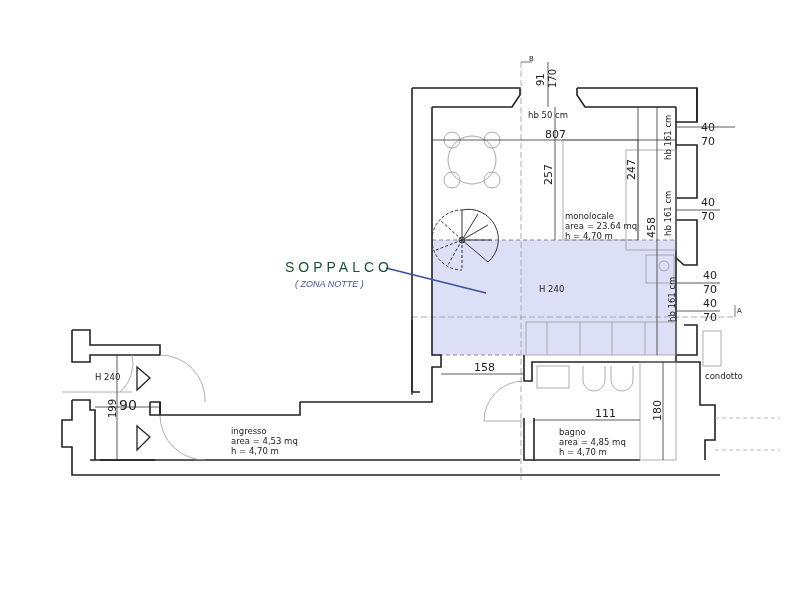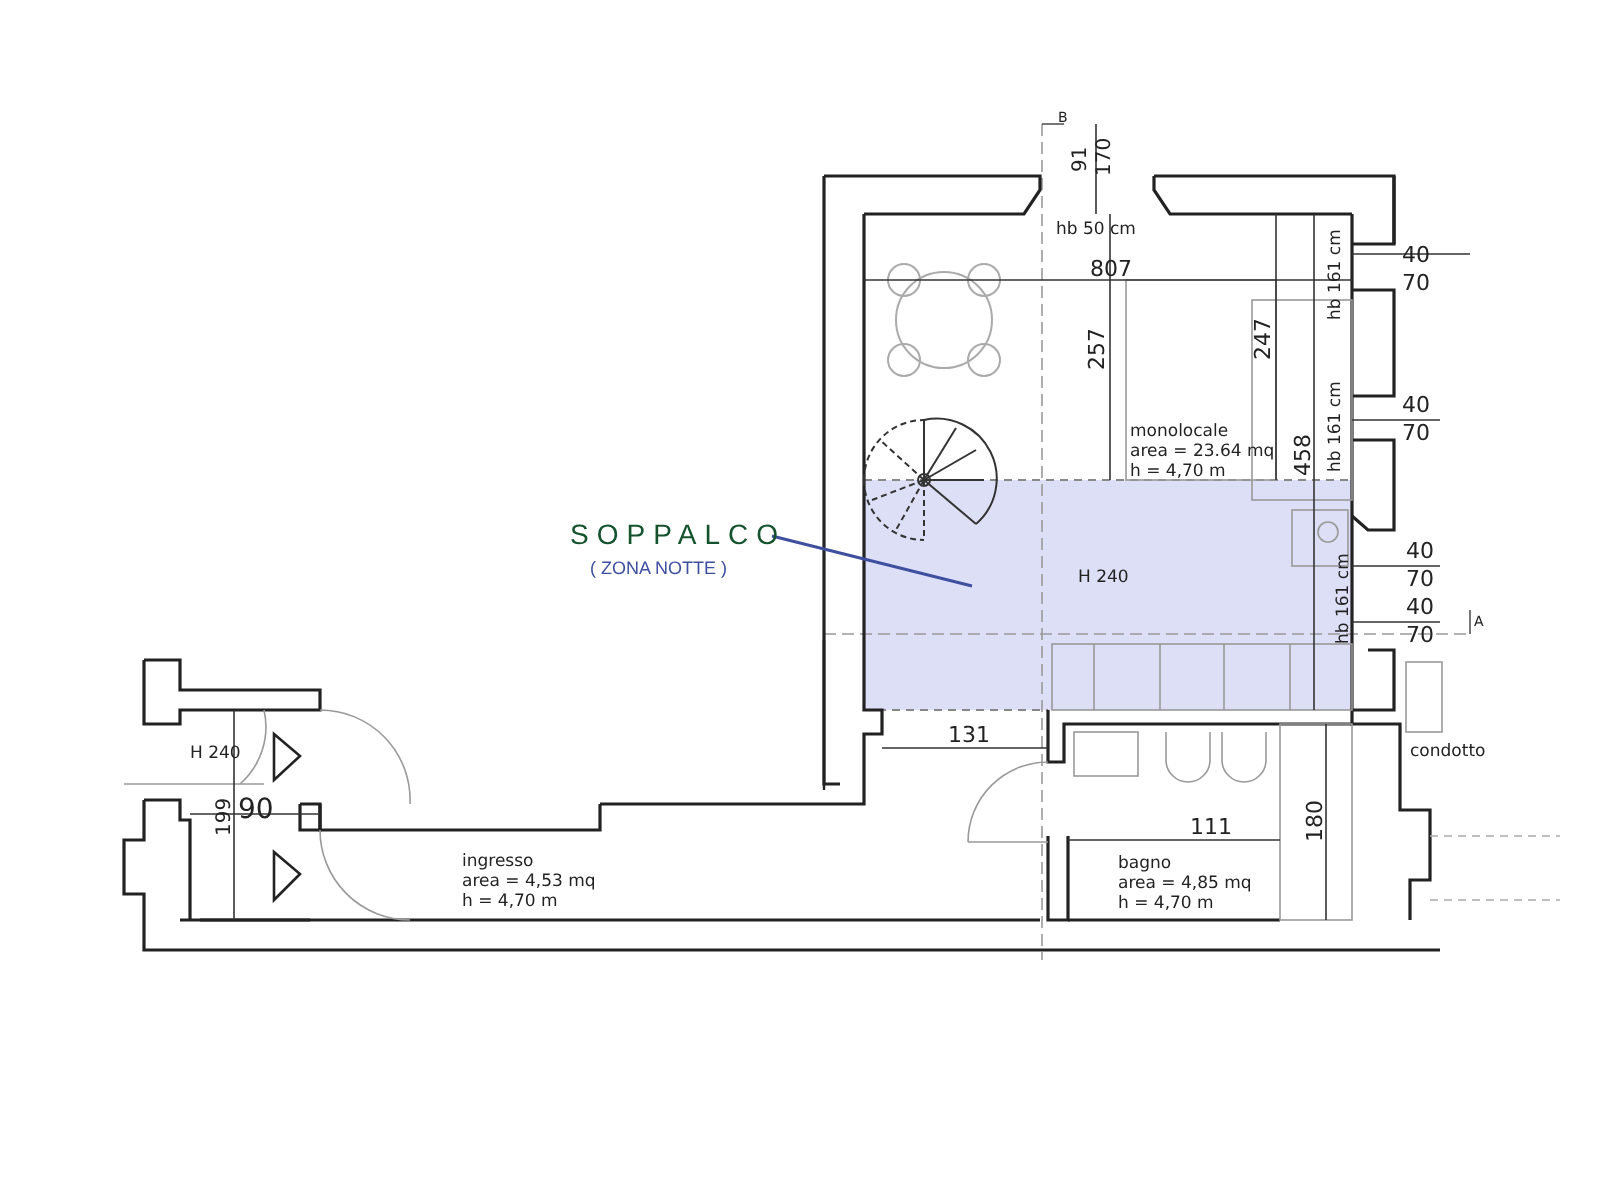--- a/index.html
+++ b/index.html
@@ -4,21 +4,21 @@
 <style>
   html, body { margin: 0; padding: 0; background: #ffffff; }
   body { width: 800px; height: 600px; position: relative; overflow: hidden; font-family: "DejaVu Sans", sans-serif; }
   #plan { position: absolute; left: 0; top: 0; width: 800px; height: 600px; }
   .lbl { position: absolute; font-family: "DejaVu Sans", sans-serif; color: #222; white-space: nowrap; line-height: 1; }
   .dim { font-size: 11px; color: #222; }
   .small { font-size: 8.5px; color: #222; }
   .vert { transform-origin: left top; transform: rotate(-90deg); }
   .room { font-size: 8.5px; line-height: 10px; color: #222; }
   .soppalco { font-family: "Liberation Sans", sans-serif; font-size: 14px; letter-spacing: 4px; color: #14532d; }
-  .zona { font-family: "Liberation Sans", sans-serif; font-size: 9px; color: #3f4fa0; }
+  .zona { font-family: "Liberation Sans", sans-serif; font-size: 9px; color: #3f4fa0; font-style: italic; }
 </style>
 </head>
 <body>
 
 <svg id="plan" viewBox="0 0 800 600" xmlns="http://www.w3.org/2000/svg">
 
   <rect x="432" y="240" width="244" height="115" fill="#dcdff5"></rect>
   <line x1="432" y1="240" x2="676" y2="240" stroke="#888" stroke-width="1" stroke-dasharray="4,3"></line>
   <line x1="432" y1="355" x2="524" y2="355" stroke="#888" stroke-width="1" stroke-dasharray="4,3"></line>
 
@@ -168,21 +168,21 @@
 <div class="lbl small vert" style="left:664px;top:160px;">hb 161 cm</div>
 <div class="lbl small vert" style="left:664px;top:236px;">hb 161 cm</div>
 <div class="lbl small vert" style="left:668px;top:322px;">hb 161 cm</div>
 
 <div class="lbl dim vert" style="left:536px;top:86px;font-size:10px;">91</div>
 <div class="lbl dim vert" style="left:548px;top:88px;font-size:10px;">170</div>
 <div class="lbl dim" style="left:545px;top:129px;">807</div>
 <div class="lbl dim vert" style="left:543px;top:185px;">257</div>
 <div class="lbl dim vert" style="left:626px;top:180px;">247</div>
 <div class="lbl dim vert" style="left:646px;top:238px;">458</div>
-<div class="lbl dim" style="left:474px;top:362px;">131</div>
+<div class="lbl dim" style="left:474px;top:362px;">158</div>
 <div class="lbl dim" style="left:595px;top:408px;">111</div>
 <div class="lbl dim vert" style="left:652px;top:421px;">180</div>
 <div class="lbl dim vert" style="left:108px;top:418px;font-size:10px;">199</div>
 <div class="lbl dim" style="left:119px;top:398px;font-size:14px;">90</div>
 
 <div class="lbl dim" style="left:701px;top:122px;">40</div>
 <div class="lbl dim" style="left:701px;top:136px;">70</div>
 <div class="lbl dim" style="left:701px;top:197px;">40</div>
 <div class="lbl dim" style="left:701px;top:211px;">70</div>
 <div class="lbl dim" style="left:703px;top:270px;">40</div>

